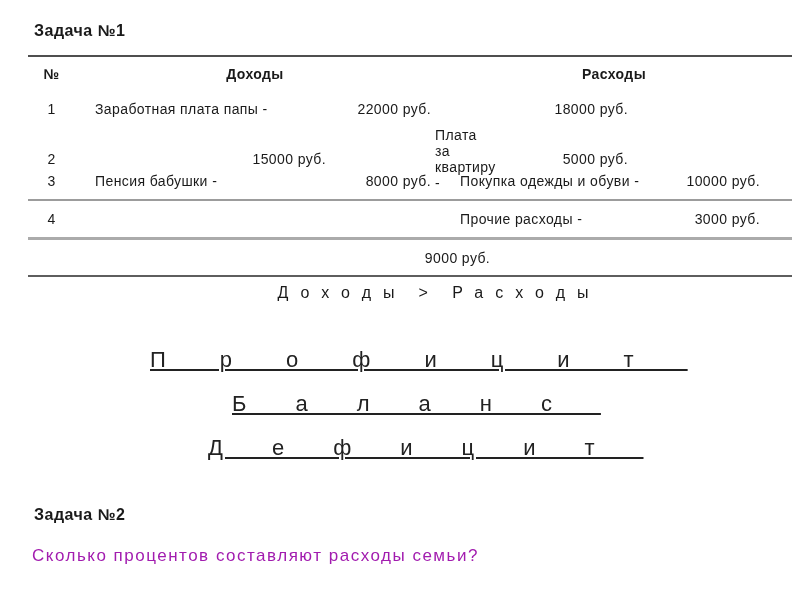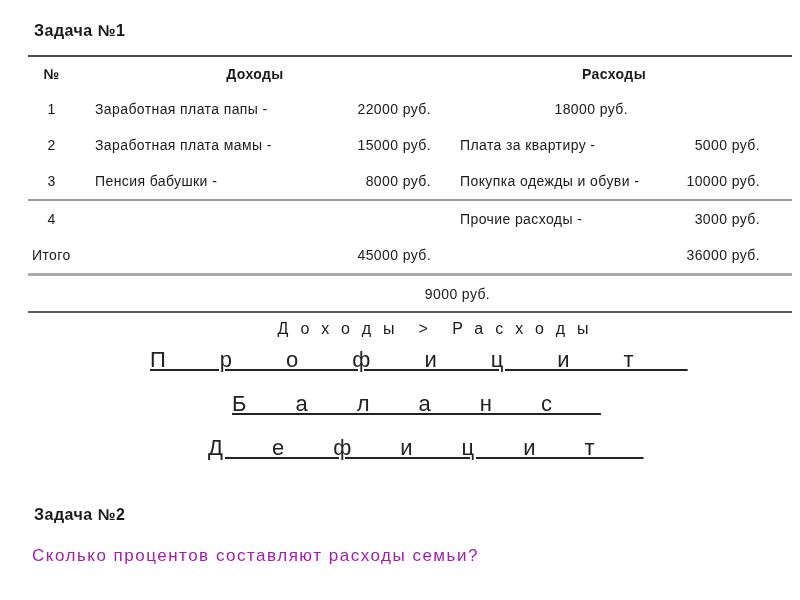--- a/index.html
+++ b/index.html
@@ -60,21 +60,20 @@
     <div class="trow body">
       <div class="cell-num">1</div>
       <div class="cell-ilabel">Заработная плата папы -</div>
       <div class="cell-ivalue">22000 руб.</div>
       <div></div>
       <div class="cell-evalue">18000 руб.</div>
     </div>
 
     <div class="trow body">
       <div class="cell-num">2</div>
-      <div class="cell-ilabel">Заработная плата мамы -</div>
       <div class="cell-ivalue">15000 руб.</div>
       <div></div>
       <div class="cell-elabel">Плата за квартиру -</div>
       <div class="cell-evalue">5000 руб.</div>
     </div>
 
     <div class="trow body">
       <div class="cell-num">3</div>
       <div class="cell-ilabel">Пенсия бабушки -</div>
       <div class="cell-ivalue">8000 руб.</div>
@@ -87,27 +86,20 @@
 
     <div class="trow body">
       <div class="cell-num">4</div>
       <div class="cell-ilabel"></div>
       <div class="cell-ivalue"></div>
       <div></div>
       <div class="cell-elabel">Прочие расходы -</div>
       <div class="cell-evalue">3000 руб.</div>
     </div>
 
-    <div class="trow body">
-      <div class="total-label">Итого</div>
-      <div class="cell-ivalue">45000 руб.</div>
-      <div></div>
-      <div></div>
-      <div class="cell-evalue">36000 руб.</div>
-    </div>
 
     <div class="hline gray3"></div>
 
     <div class="diff-row">
       <span>9000 руб.</span>
     </div>
 
     <div class="hline dark2"></div>
 
     <div class="compare-row">

